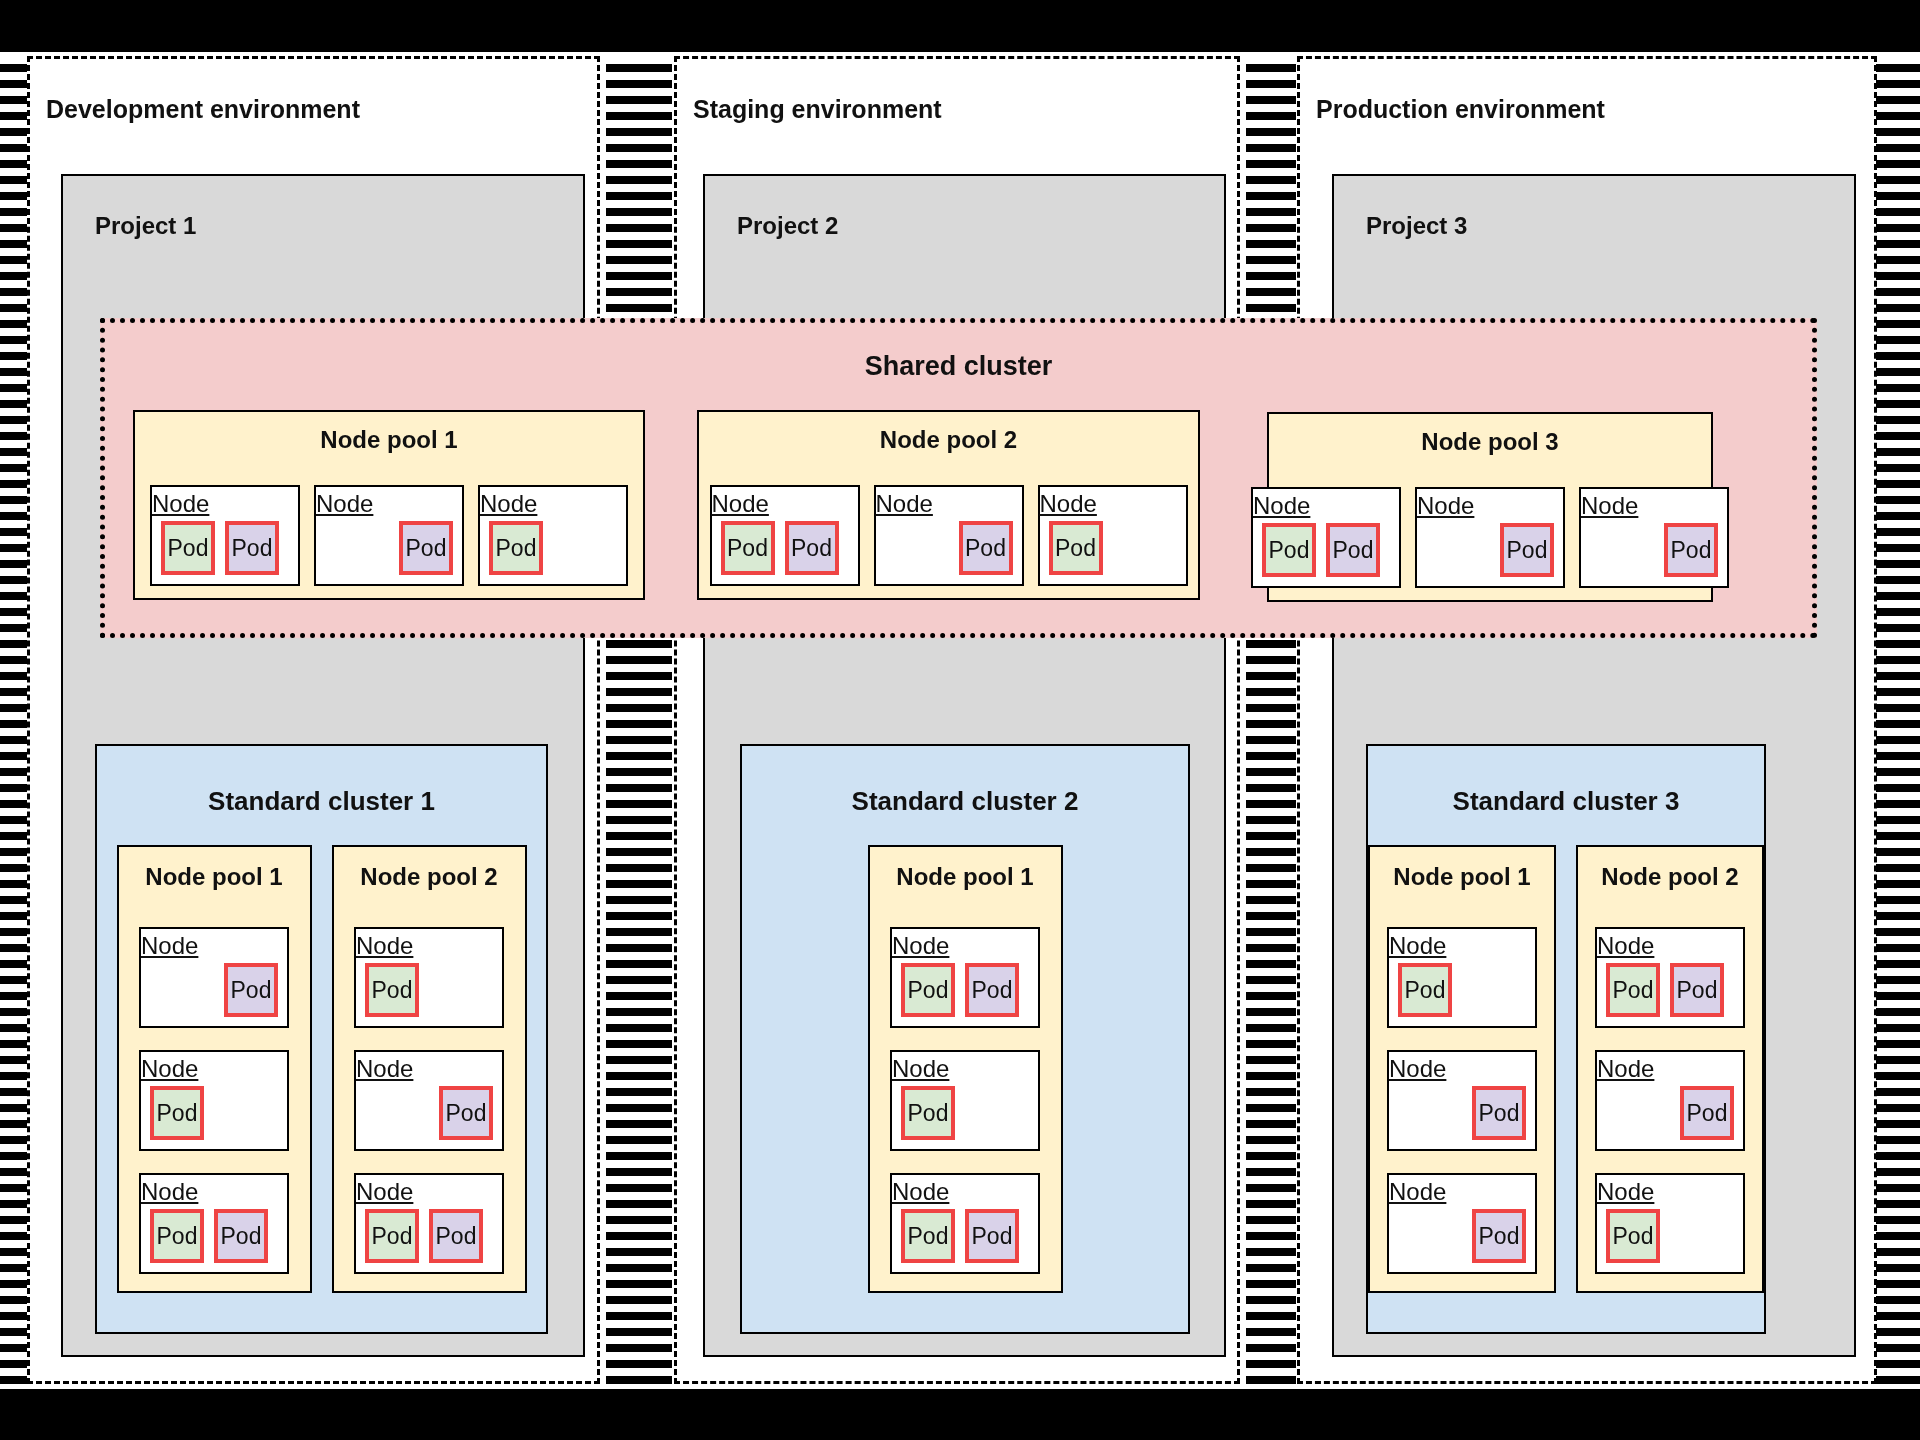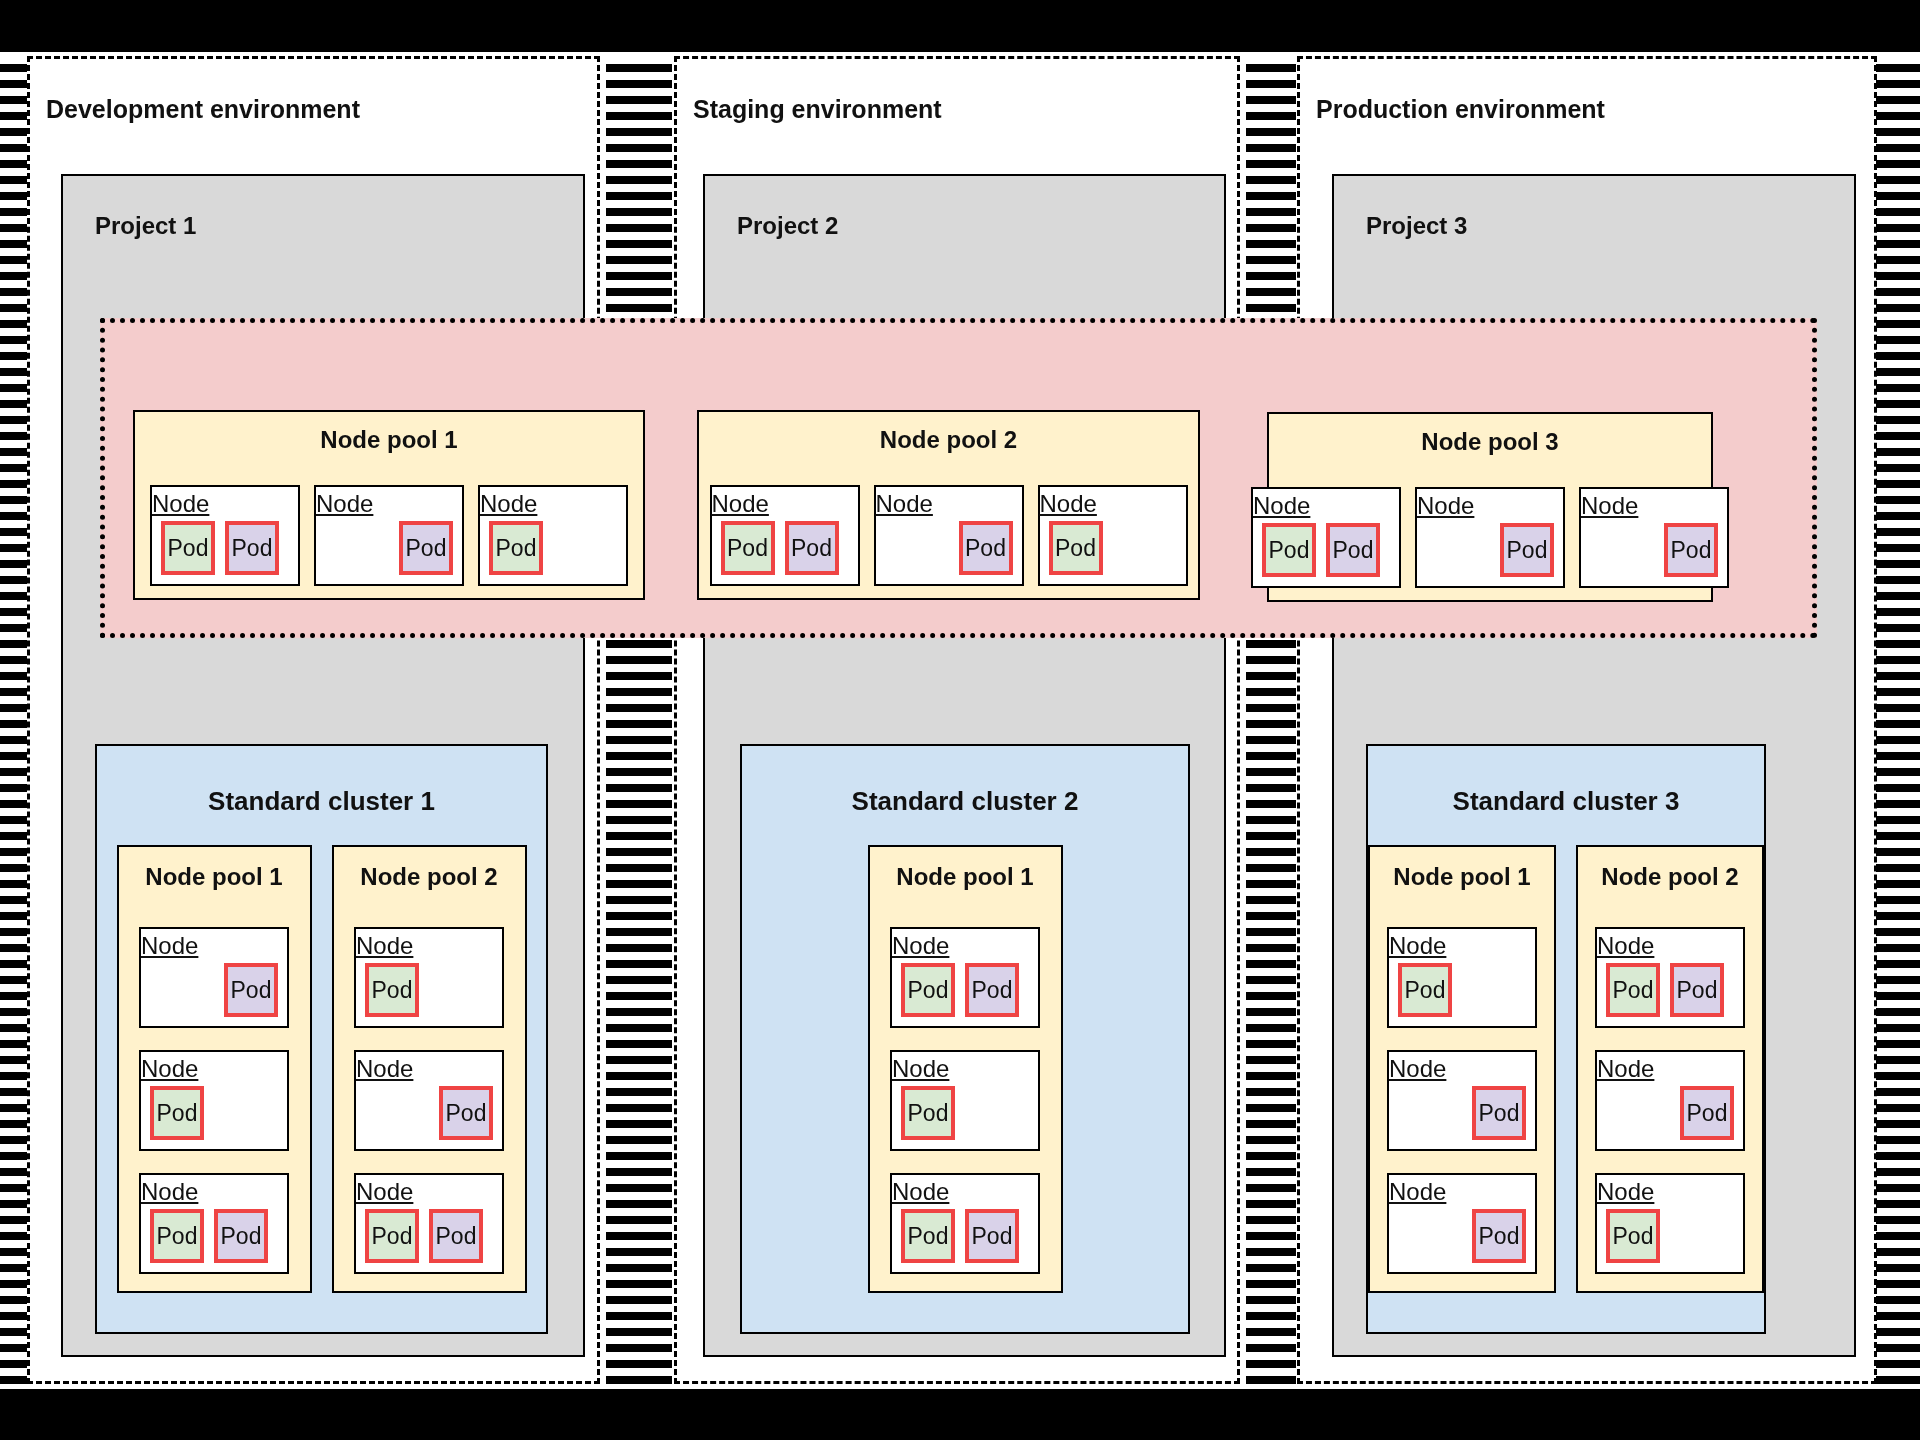--- a/index.html
+++ b/index.html
@@ -69,20 +69,21 @@
     <div class="project-title">Project 1</div>
   </div>
   <div class="project" style="left: 703px; width: 523px; background: rgb(217, 217, 217);">
     <div class="project-title">Project 2</div>
   </div>
   <div class="project" style="left: 1332px; width: 524px; background: rgb(217, 217, 217);">
     <div class="project-title">Project 3</div>
   </div>
 
   <div class="shared" style="background: rgb(244, 204, 204);">
+    <div class="shared-title">Shared cluster</div>
     <div class="npool npool-h" style="left: 28px; top: 87px; width: 512px; height: 190px; background: rgb(255, 242, 204);">
         <div class="npool-title">Node pool 1</div>
         <div class="nodes">
           <div class="node">
             <div class="node-label">Node</div>
             <div class="pods align-left">
               <div class="pod" style="background: rgb(217, 234, 211);">Pod</div>
               <div class="pod" style="background: rgb(217, 210, 233);">Pod</div>
             </div>
           </div>

